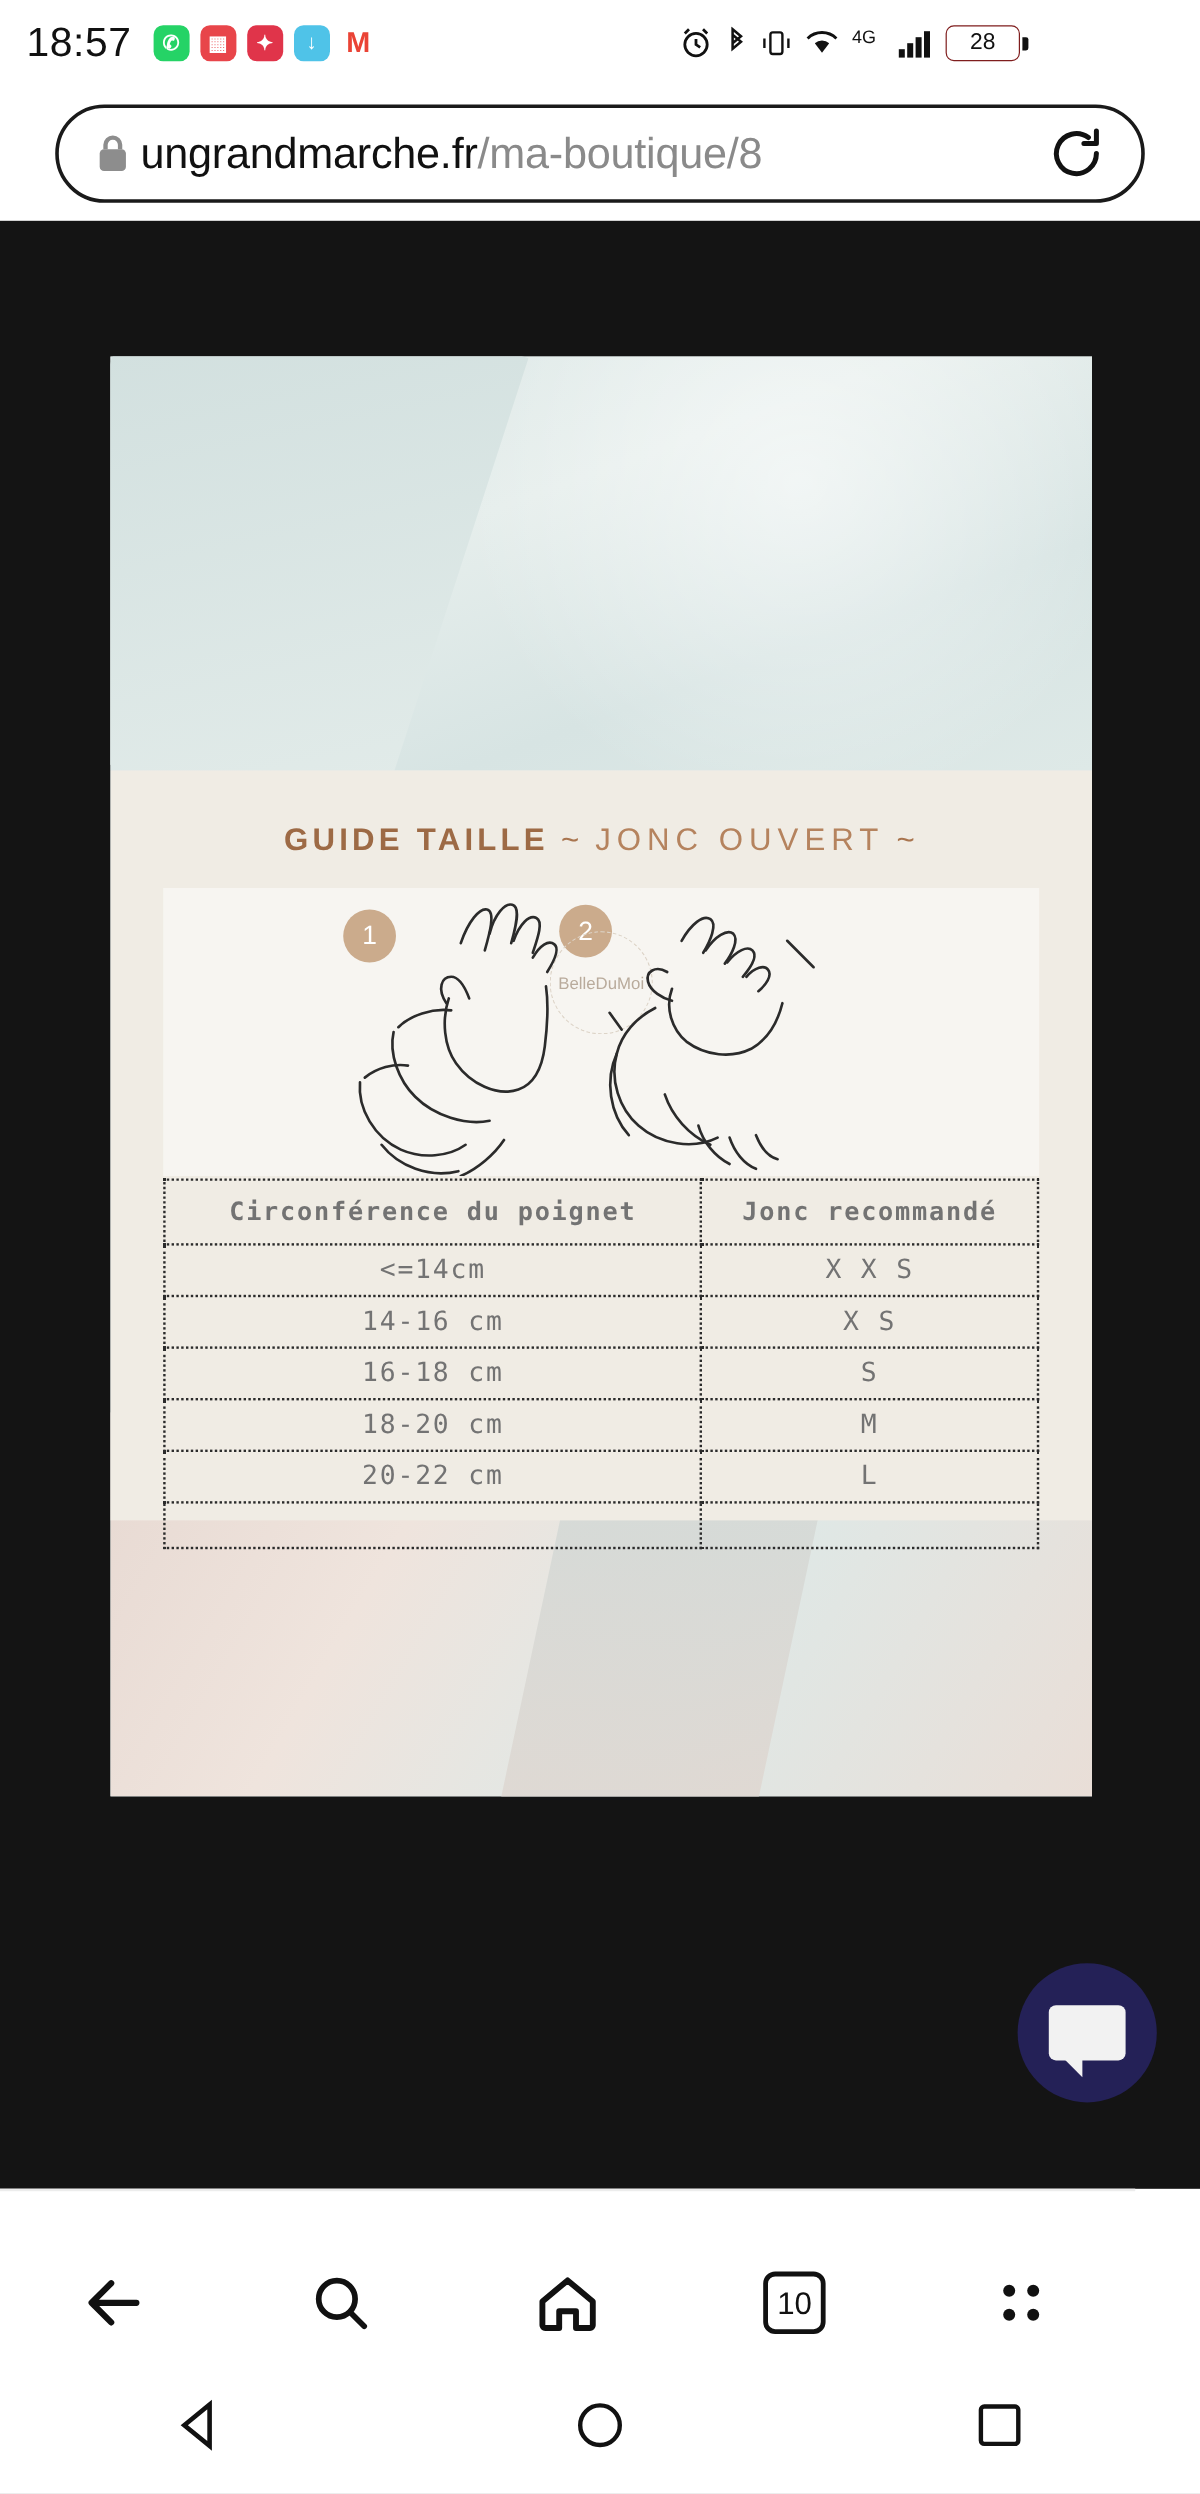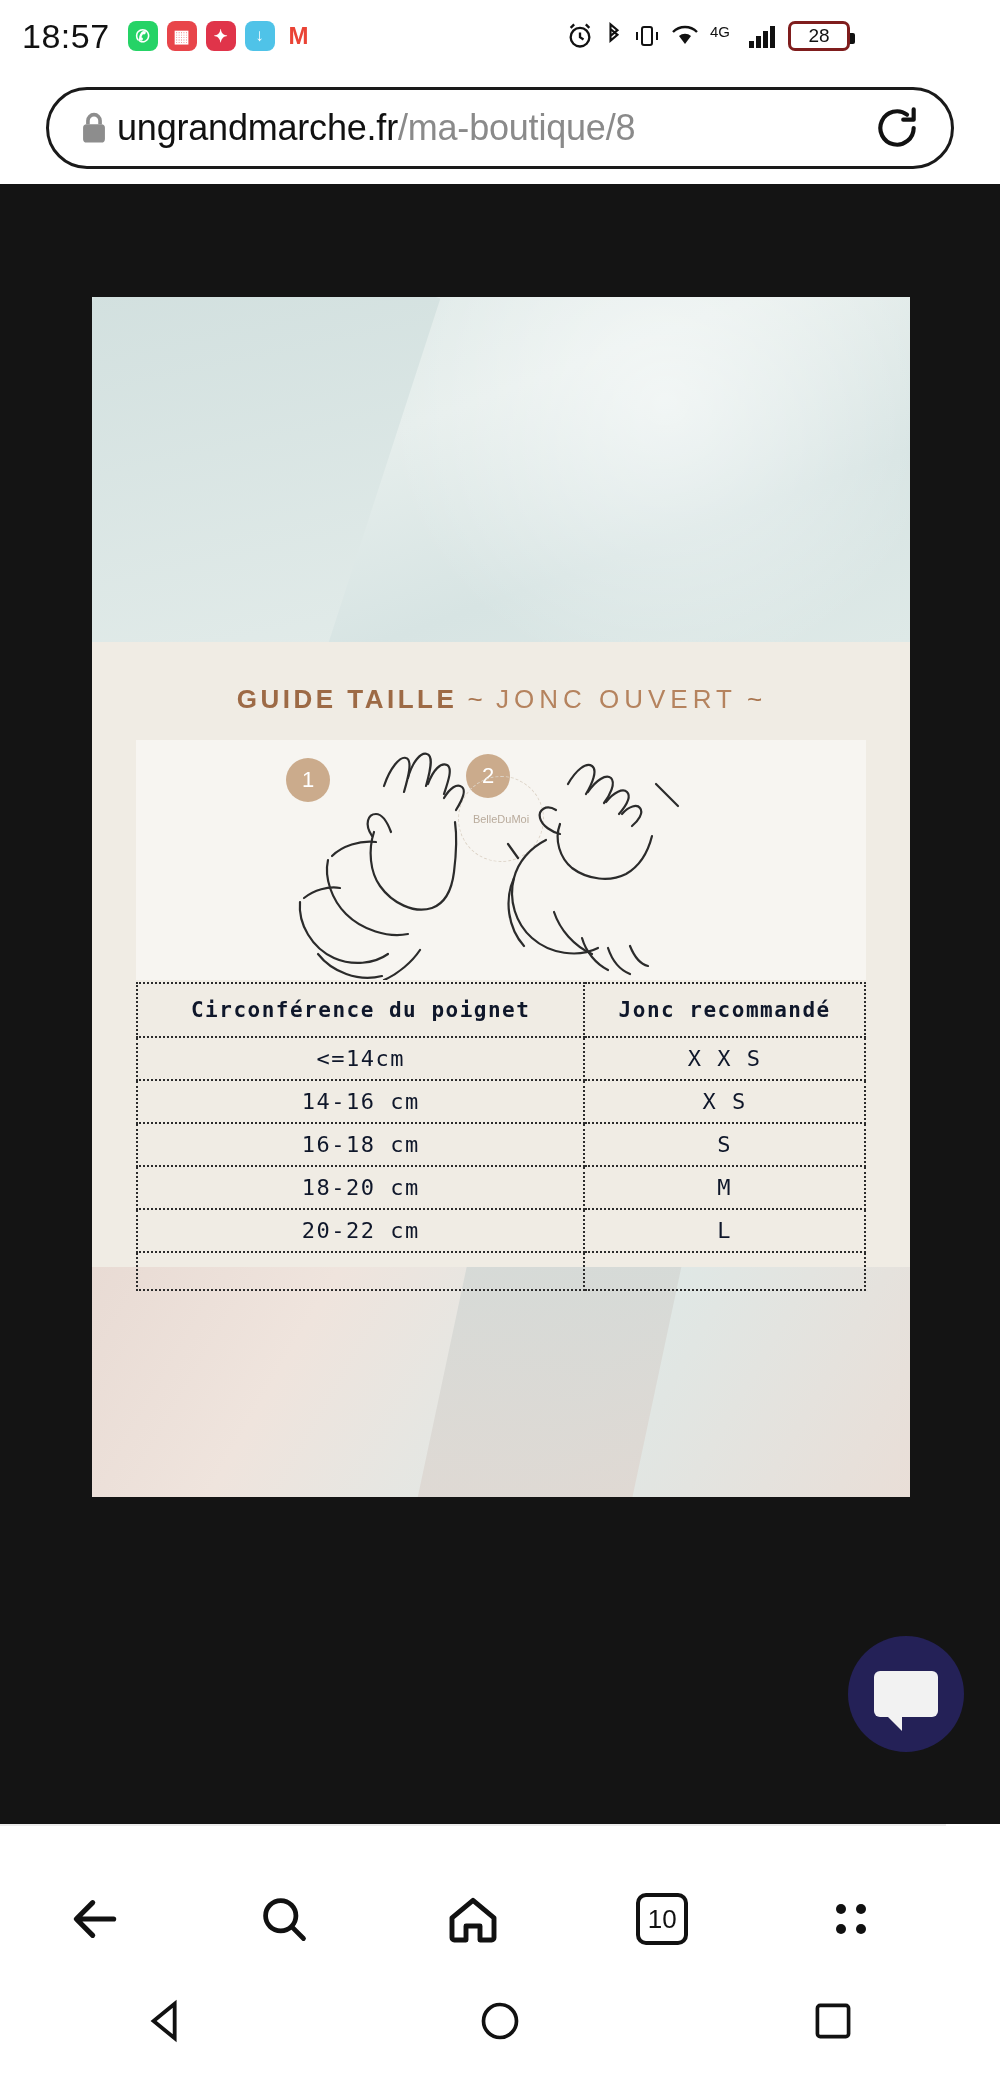--- a/index.html
+++ b/index.html
@@ -31,21 +31,21 @@
   .appicon {
     width: 30px; height: 30px; border-radius: 8px;
     display: flex; align-items: center; justify-content: center;
     font-size: 17px; color: #fff; font-weight: bold;
   }
   .status-icons-right {
     margin-left: auto; display: flex; align-items: center; gap: 10px;
   }
   .sysicon { color: #111; display: flex; align-items: center; }
   .battery {
-    width: 62px; height: 30px; border: 3px solid #7f1d1d; border-radius: 7px;
+    width: 62px; height: 30px; border: 1px solid #7f1d1d; border-radius: 7px;
     display: flex; align-items: center; justify-content: center;
     font-size: 19px; color: #111; position: relative;
   }
   .battery::after {
     content: ""; position: absolute; right: -8px; top: 9px;
     width: 5px; height: 11px; background: #111; border-radius: 0 2px 2px 0;
   }
 
   
   .urlbar-wrap {
@@ -122,31 +122,31 @@
     background: #f7f5f1;
   }
   .step-badge {
     position: absolute; width: 44px; height: 44px; border-radius: 50%;
     background: #cbab8c; color: #fff; font-size: 22px;
     display: flex; align-items: center; justify-content: center;
   }
   .watermark {
     position: absolute; left: 50%; top: 36px; transform: translateX(-50%);
     width: 86px; height: 86px; border-radius: 50%;
-    border: 1px dashed #ddd4c8; color: #b9ab9c; font-size: 11px;
+    border: 1px dashed #ddd4c8; color: #b9ab9c; font-size: 14px;
     display: flex; align-items: center; justify-content: center; text-align: right;
   }
 
   .size-table {
     position: absolute; left: 44px; top: 340px; width: 730px;
     border-collapse: collapse;
   }
   .size-table td, .size-table th {
     border: 2px dotted #2b2b2b;
-    text-align: center; color: #0f172a; font-size: 22px;
+    text-align: center; color: #737373; font-size: 22px;
     padding: 8px 0; font-family: "DejaVu Sans Mono", monospace;
     letter-spacing: 1.5px;
   }
   .size-table th { font-size: 21px; padding: 14px 0; }
   .size-table tr:last-child td { height: 38px; }
 
   
   .chat-fab {
     position: absolute; right: 36px; bottom: 72px;
     width: 116px; height: 116px; border-radius: 50%;

